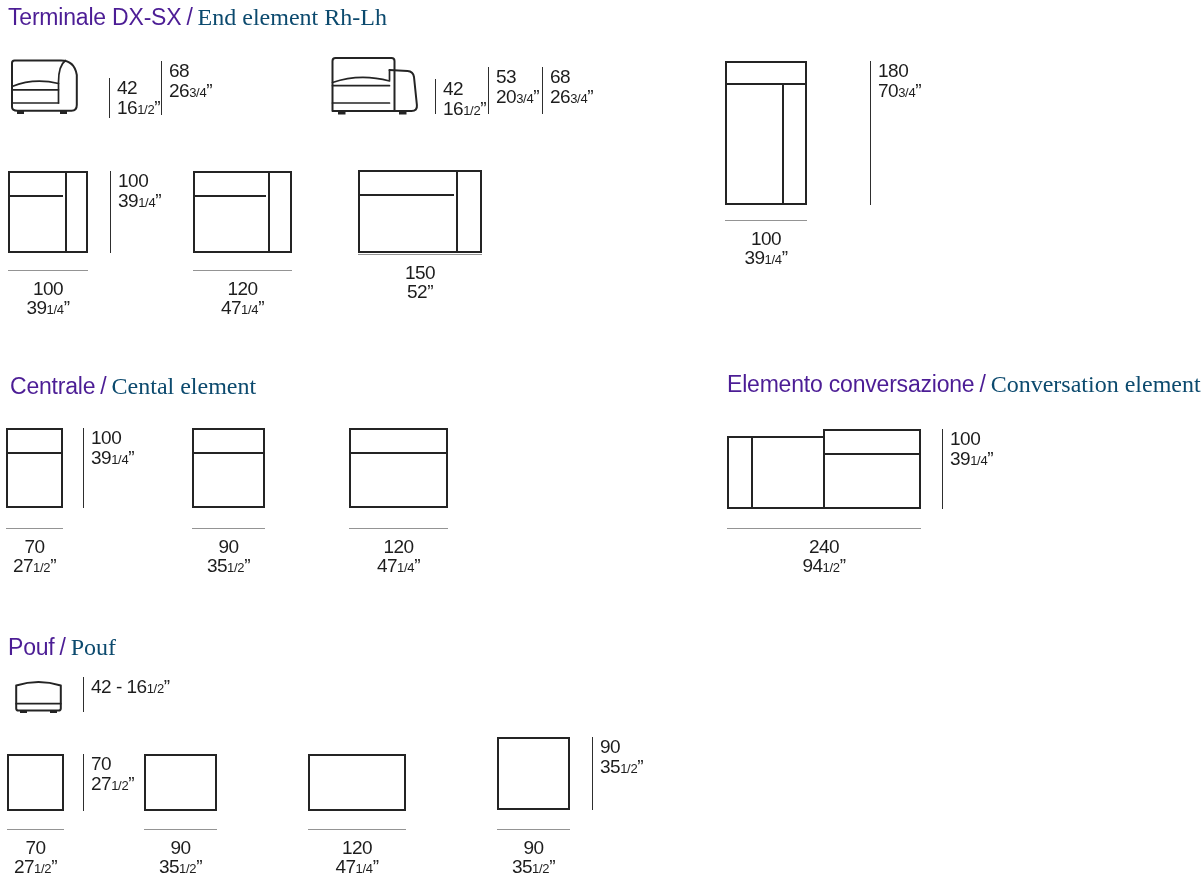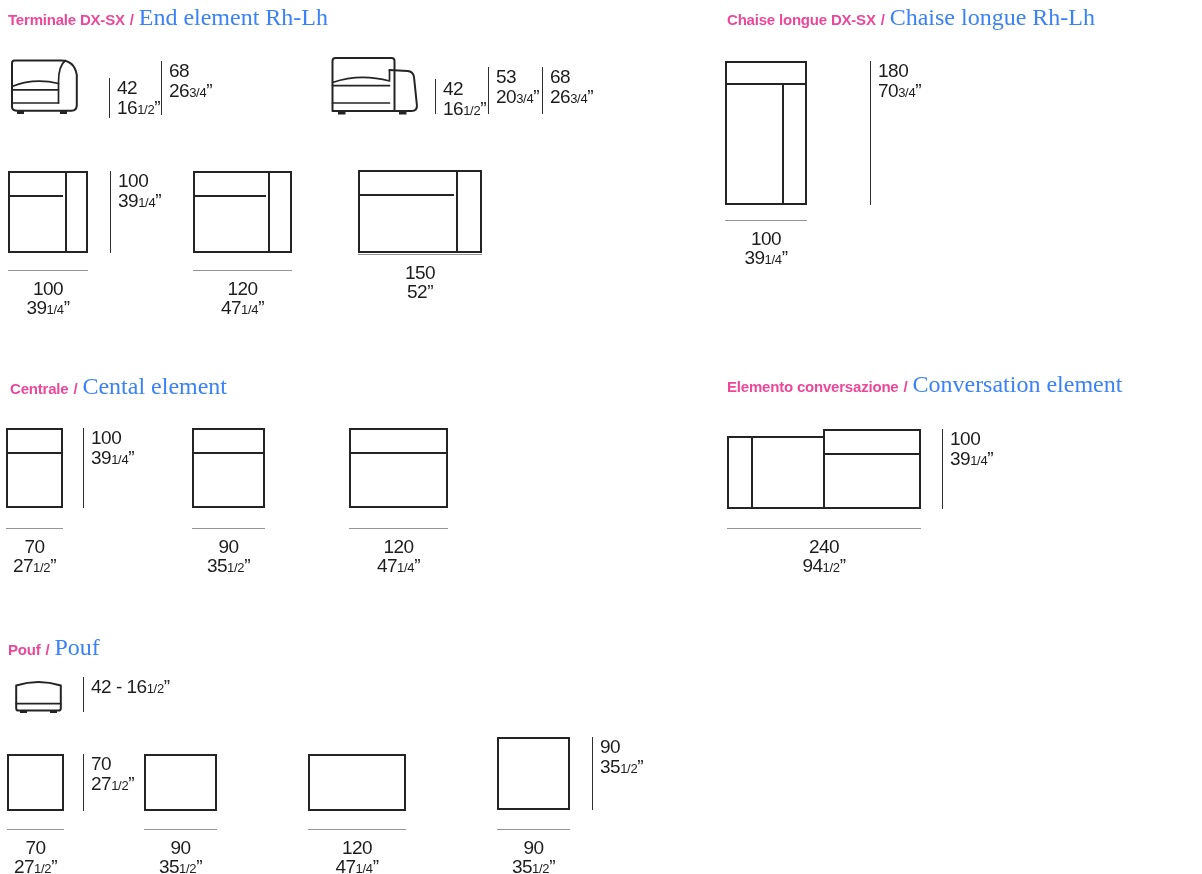--- a/index.html
+++ b/index.html
@@ -1,23 +1,23 @@
 <!DOCTYPE html>
 <html><head>
 <meta charset="utf-8">
 <style>
   html,body{margin:0;padding:0;background:#fff;}
   .sheet{position:relative;width:1202px;height:874px;background:#ffffff;overflow:hidden;
          font-family:"Liberation Sans",sans-serif;}
   .sec{position:absolute;inset:0;}
   .title{position:absolute;white-space:nowrap;line-height:26px;}
-  .t-it,.t-sep{font-family:"Liberation Sans",sans-serif;font-weight:700;font-size:15px;
-         color:#ec4899;letter-spacing:-0.2px;}
+  .t-it,.t-sep{font-family:"Liberation Sans",sans-serif;font-weight:400;font-size:23px;
+         color:#4c1d95;letter-spacing:-0.2px;}
   .t-sep{margin:0 5px;}
-  .t-en{font-family:"Liberation Serif",serif;font-weight:400;font-size:24px;color:#3b82f6;}
+  .t-en{font-family:"Liberation Serif",serif;font-weight:400;font-size:24px;color:#0c4a6e;}
   .plan{position:absolute;border:2px solid #242424;box-sizing:border-box;background:#fff;}
   .vl{position:absolute;top:0;bottom:0;width:2px;background:#242424;}
   .hl{position:absolute;left:0;height:2px;background:#242424;}
   .vdim{position:absolute;display:flex;border-left:1.5px solid #2e2e2e;
         padding-left:7px;box-sizing:border-box;}
   .hdim{position:absolute;border-top:1.5px solid #949494;padding-top:8px;text-align:center;}
   .dl{font-family:"Liberation Sans",sans-serif;font-weight:400;font-size:19px;line-height:20px;
       color:#1d1d1d;letter-spacing:-0.5px;white-space:nowrap;}
   .hdim .dl{line-height:19px;}
   .frac{font-size:13px;letter-spacing:-0.3px;}
@@ -121,23 +121,20 @@
     </div>
     <div class="hdim" style="left:358px;top:254px;width:124px;">
       <div>
           <div class="dl">150</div>
           <div class="dl">52”</div>
         </div>
     </div>
   </div>
 
   <div class="sec">
-    <h2 class="title" style="left:727px;top:4px;margin:0;">
-      <span class="t-it">Chaise longue DX-SX</span><span class="t-sep">/</span><span class="t-en">Chaise longue Rh-Lh</span>
-    </h2>
 
     <div class="plan" style="left:725px;top:61px;width:82px;height:144px;">
       <i class="hl" style="top:20px;right:0;"></i>
       <i class="vl" style="left:55px;top:20px;"></i>
     </div>
     <div class="vdim" style="left:870px;top:61px;height:144px;">
       <div>
           <div class="dl">180</div>
           <div class="dl">70<span class="frac">3/4</span>”</div>
         </div>

